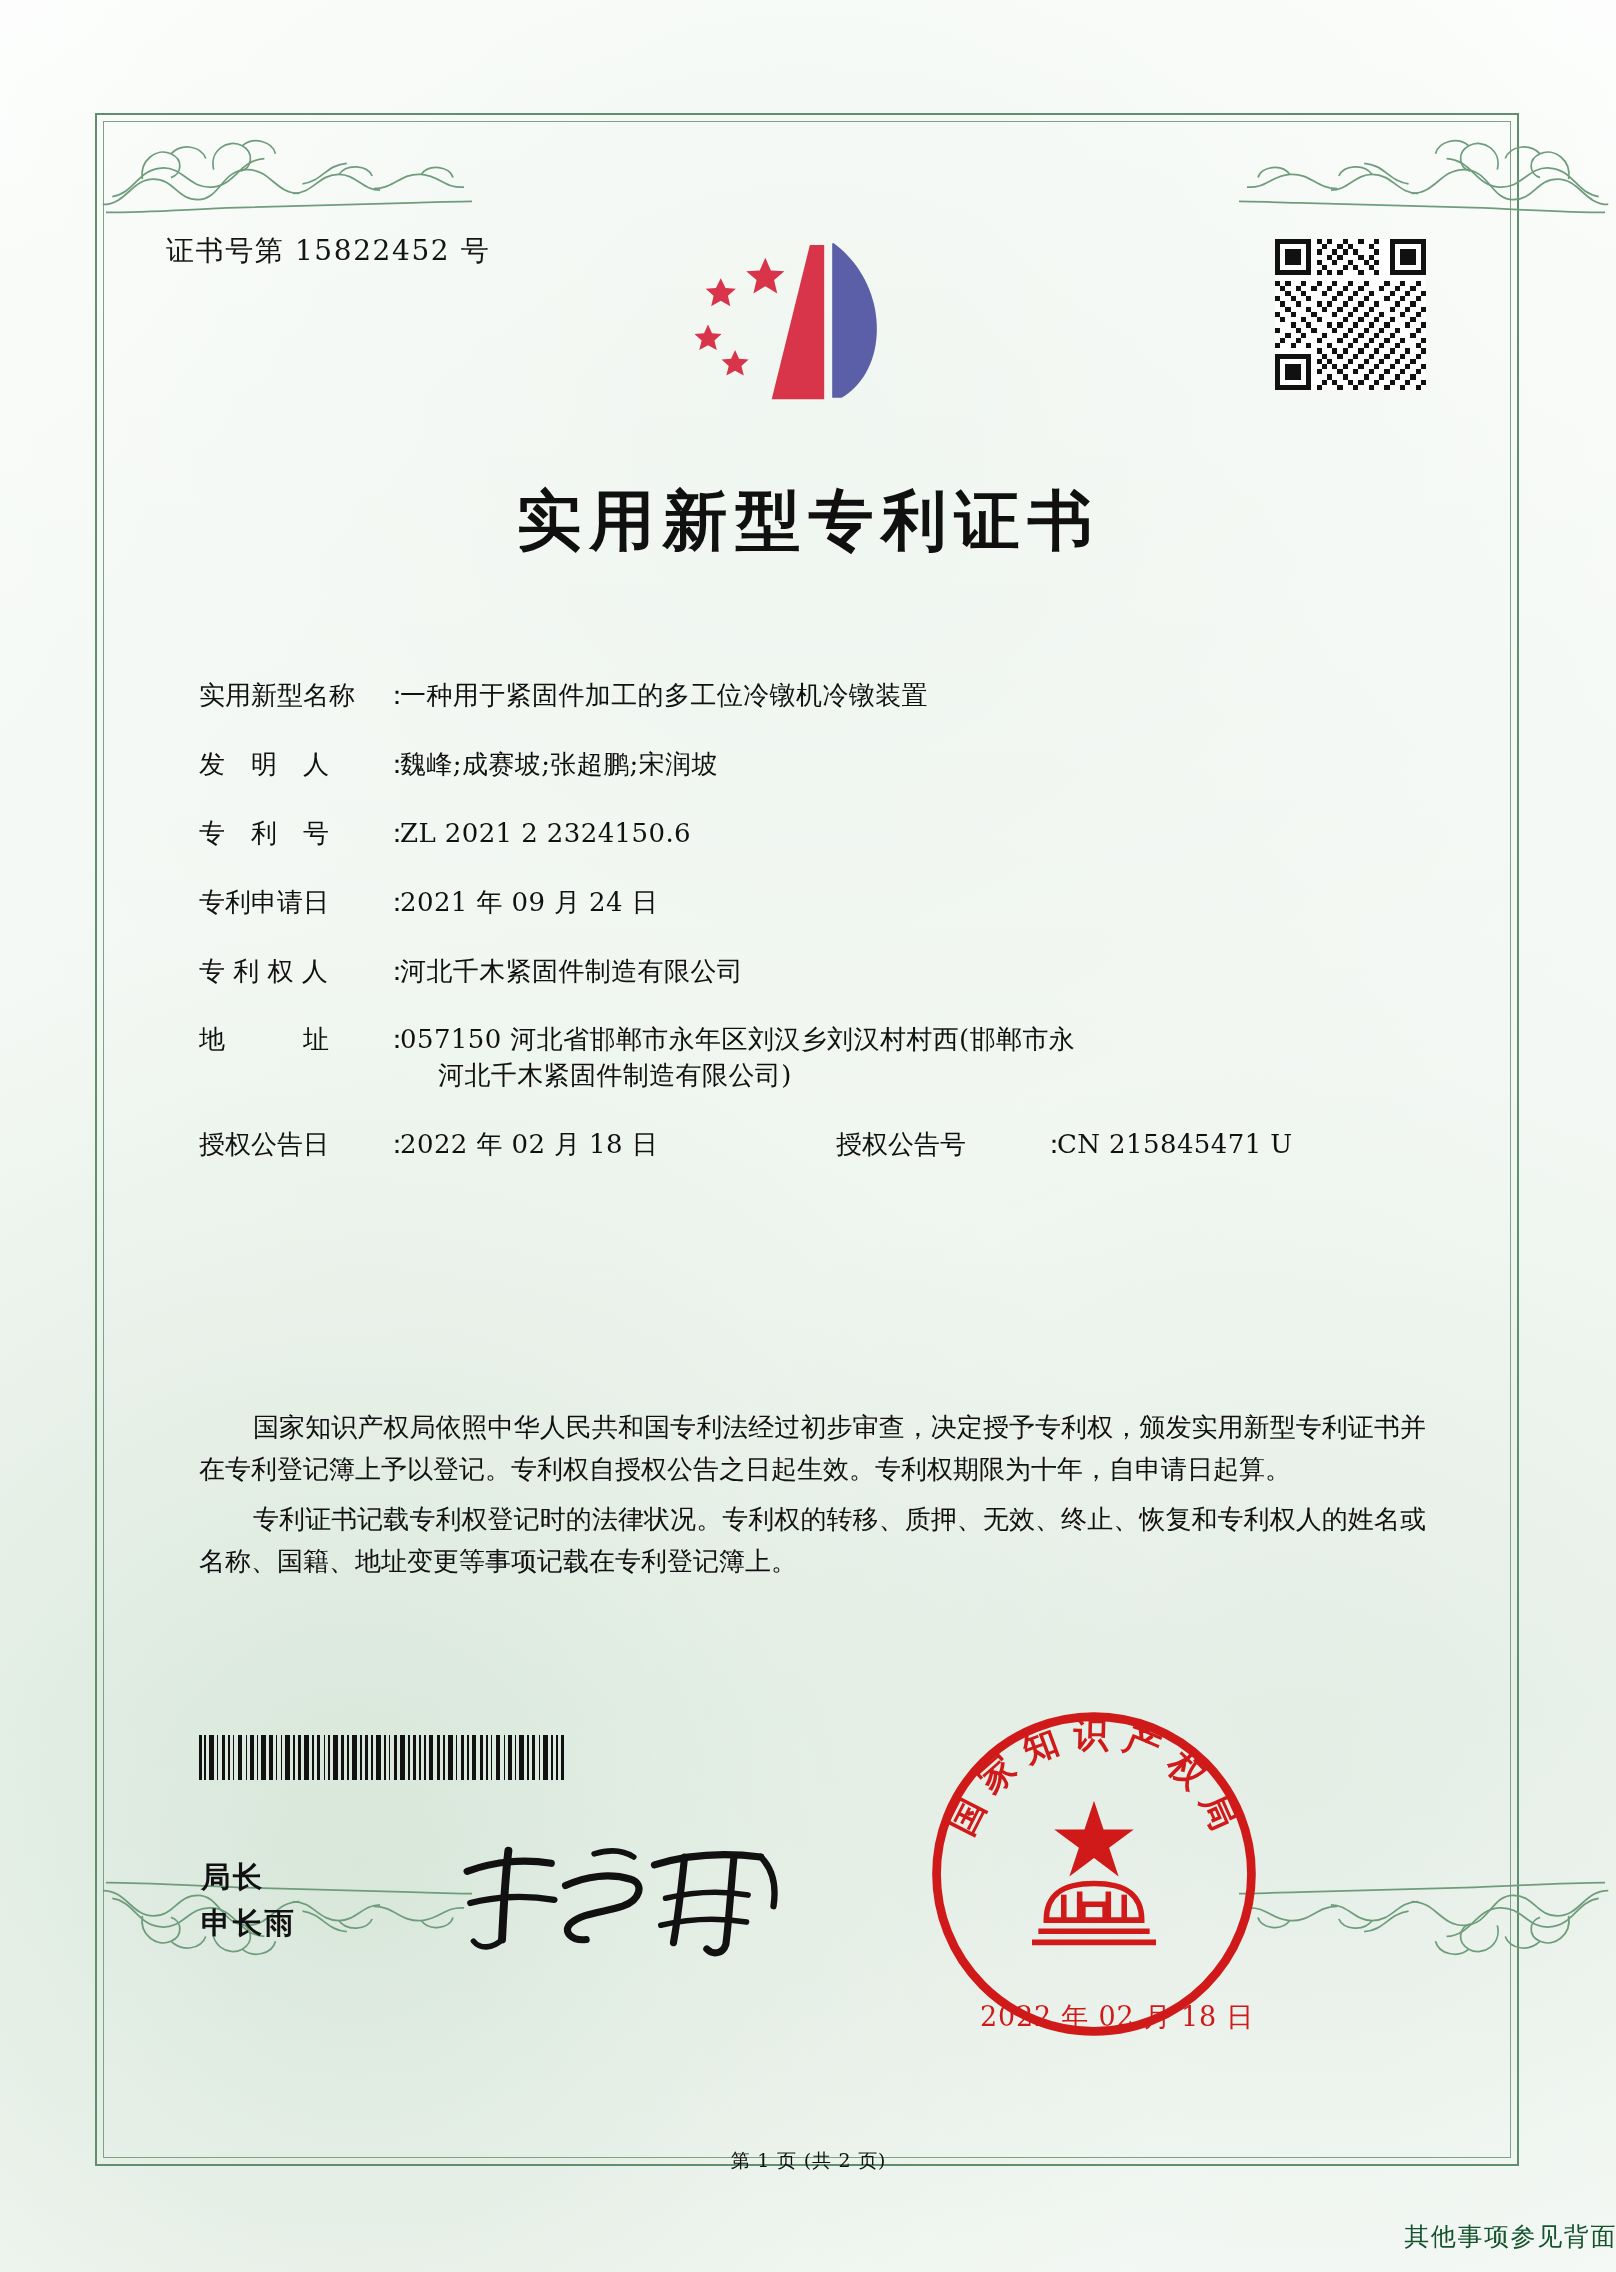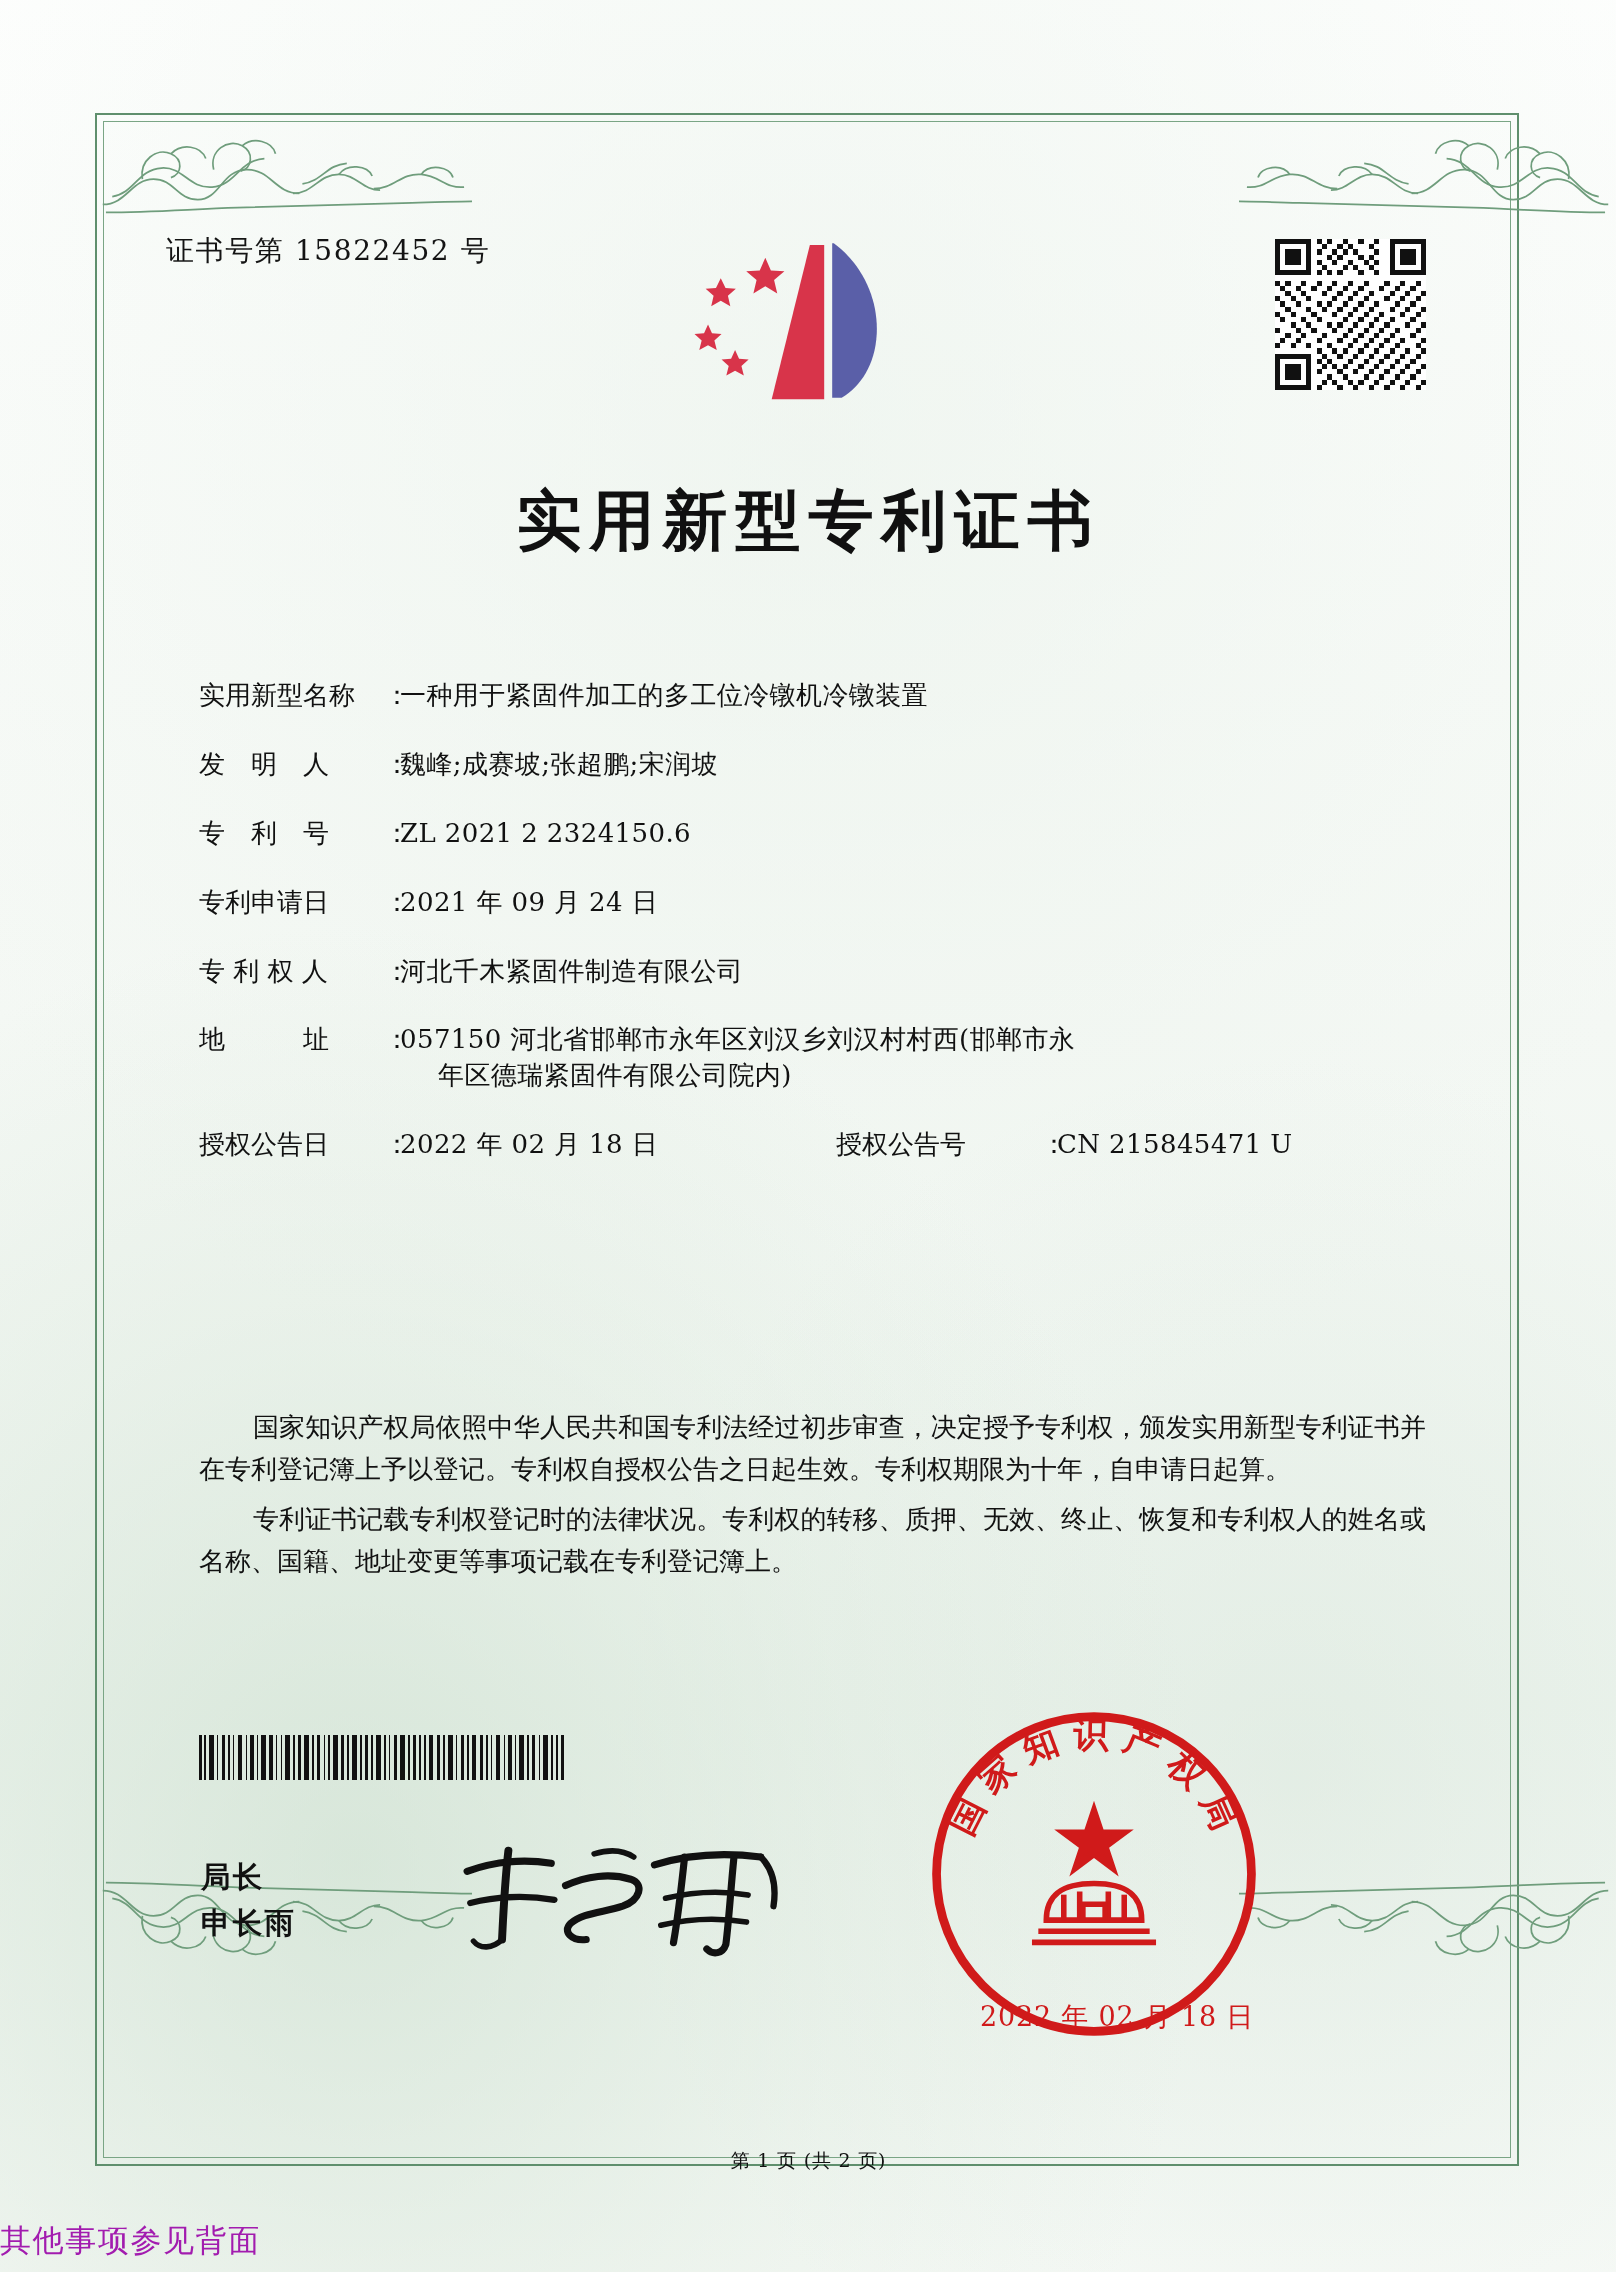--- a/index.html
+++ b/index.html
@@ -210,24 +210,24 @@
     text-align: center;
     font-family: "DejaVu Serif", serif;
     font-size: 19px;
     color: #111;
     letter-spacing: 0.8px;
   }
   .footer-note {
     position: absolute;
     left: 0; right: 0;
     top: 2220px;
-    text-align: left;
+    text-align: right;
     font-family: "DejaVu Serif", serif;
-    font-size: 31px;
-    color: #a21caf;
+    font-size: 25px;
+    color: #14532d;
     letter-spacing: 1.6px;
   }
 </style>
 </head>
 <body>
 
 <div class="page">
   <div class="paper-wash"></div>
 
   <div class="border-frame"></div>
@@ -569,21 +569,21 @@
       <span class="f-label">专 利 权 人</span>
       <span class="f-colon">：</span>
       <span class="f-value">河北千木紧固件制造有限公司</span>
     </div>
 
     <div class="field-row">
       <span class="f-label">地　　　址</span>
       <span class="f-colon">：</span>
       <span class="f-value">
         <span>057150 河北省邯郸市永年区刘汉乡刘汉村村西(邯郸市永</span>
-        <span class="indent2">年区德瑞紧固件有限公司院内)</span>
+        <span class="indent2">河北千木紧固件制造有限公司)</span>
       </span>
     </div>
 
     <div class="two-col">
       <span class="tc-left">
         <span class="f-label">授权公告日</span>
         <span class="f-colon">：</span>
         <span class="f-value">2022 年 02 月 18 日</span>
       </span>
       <span class="tc-right">

